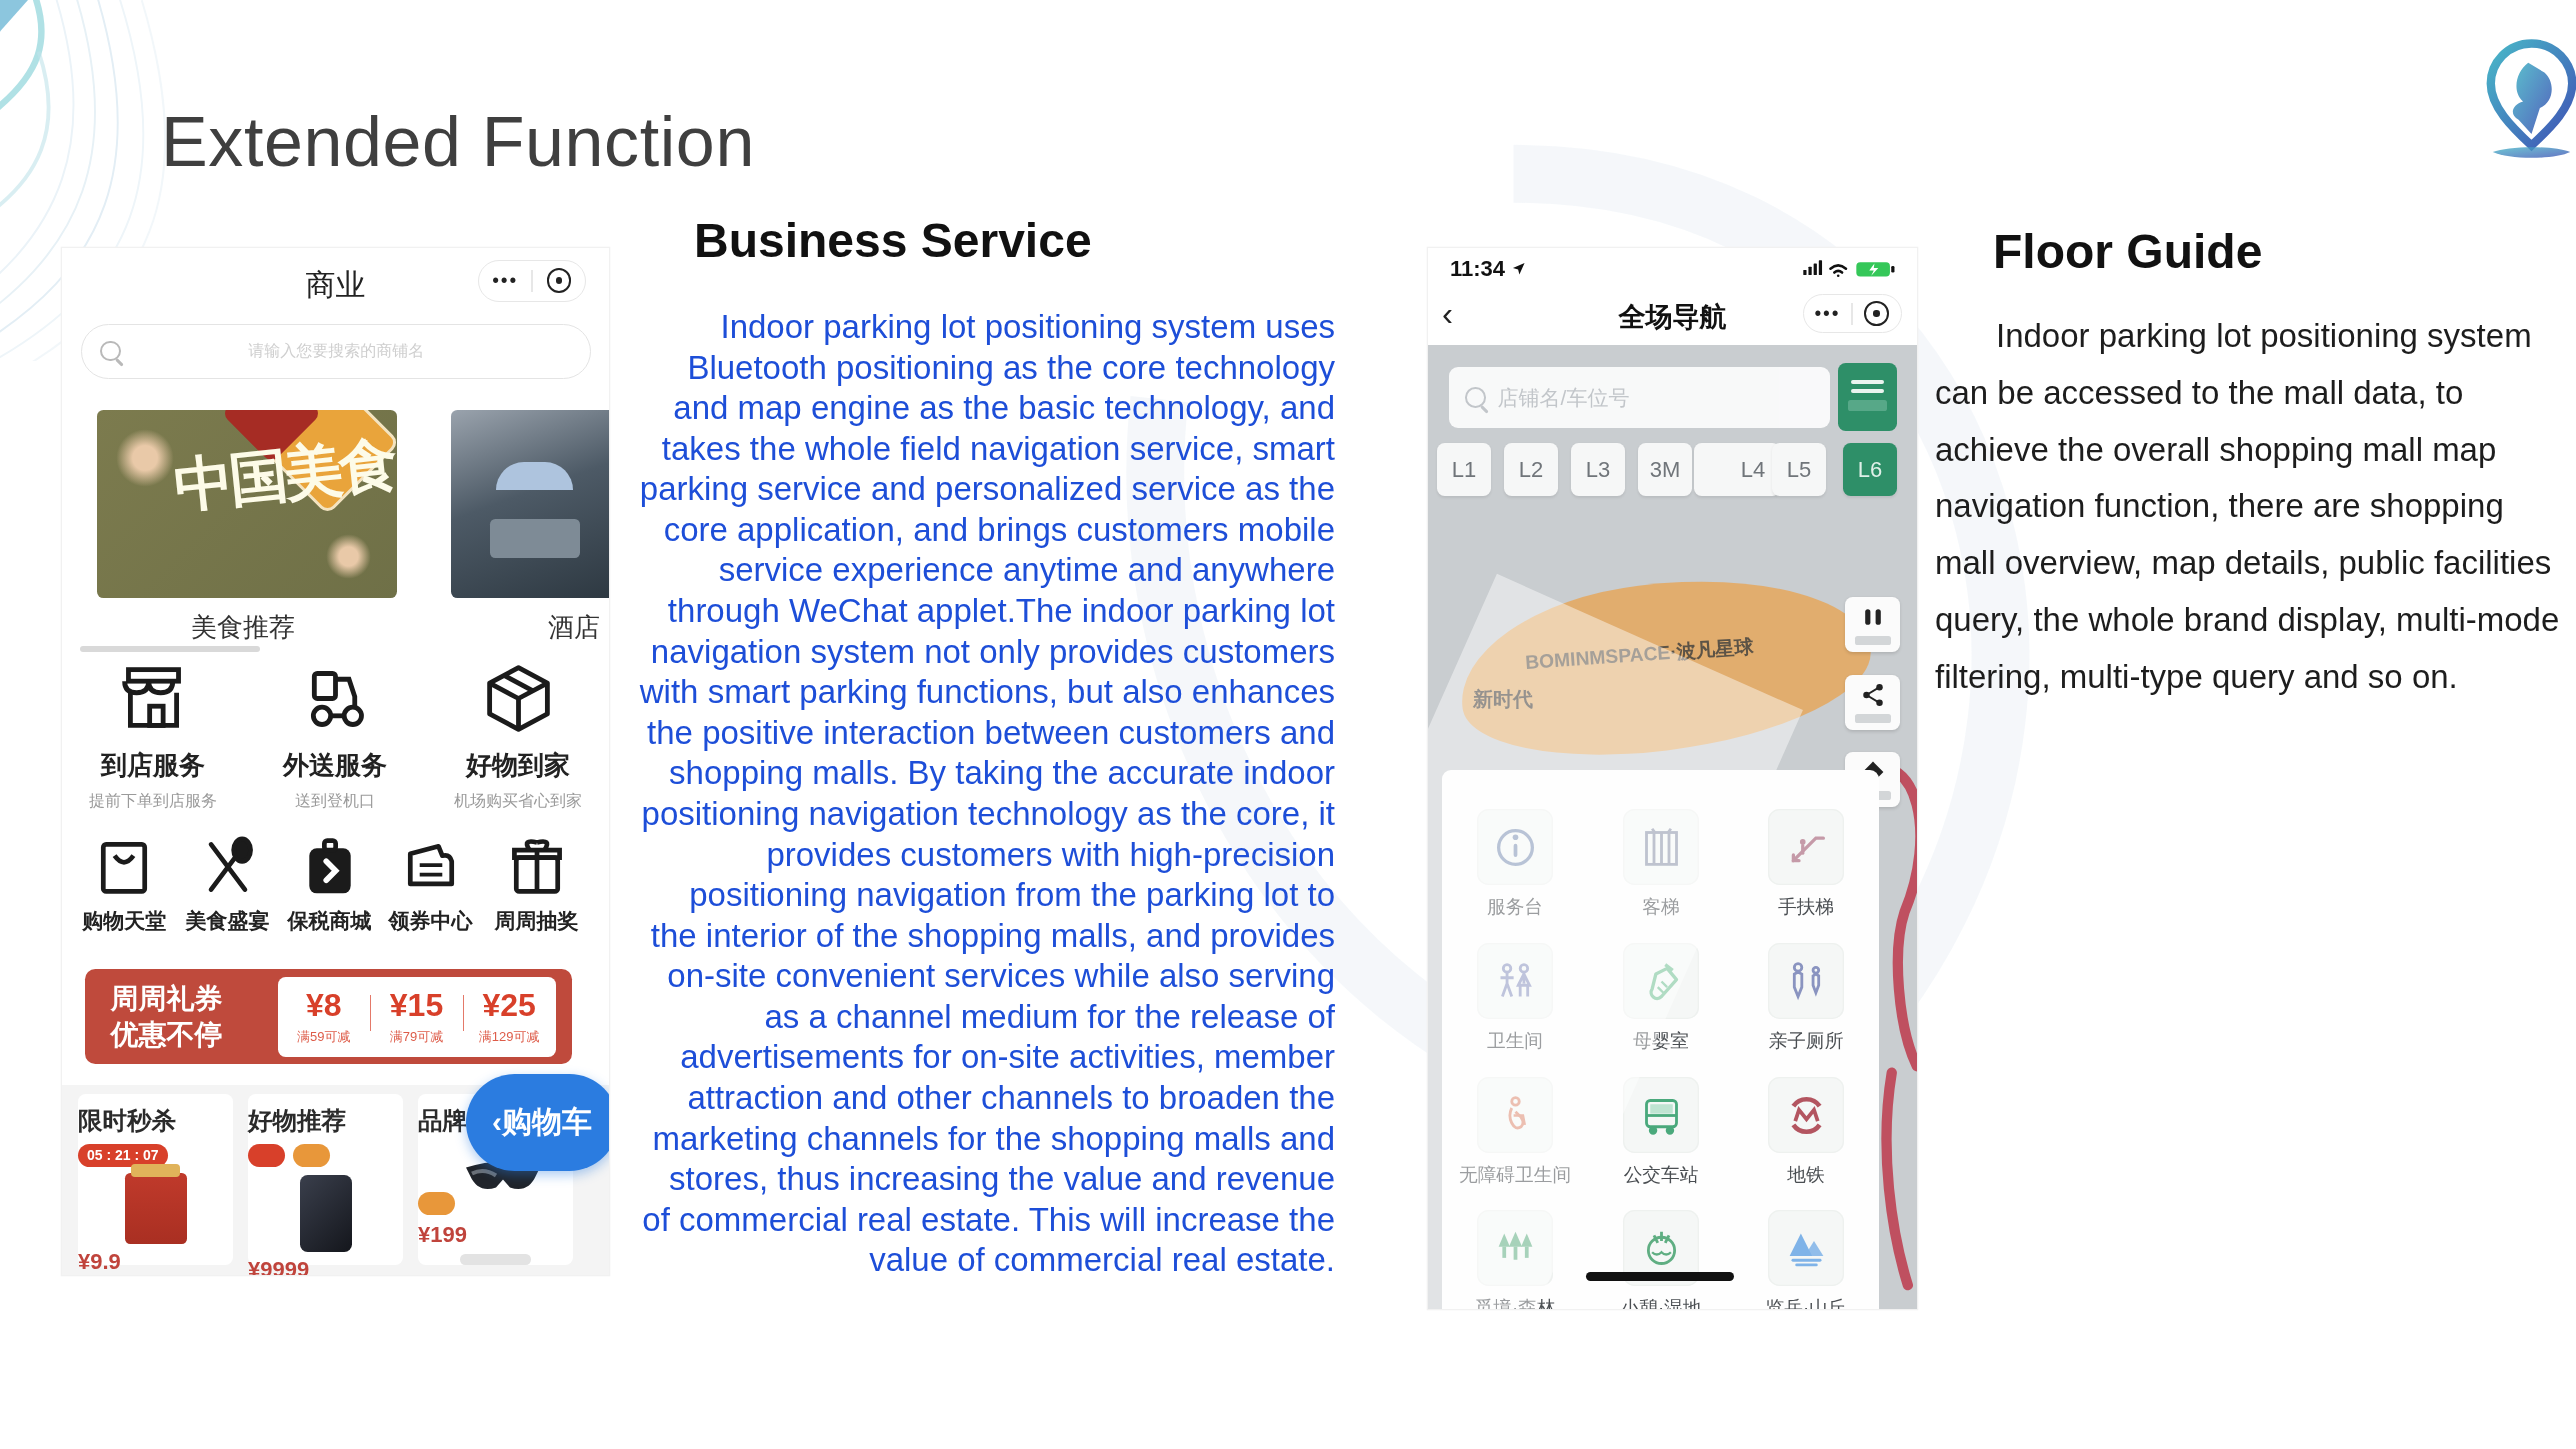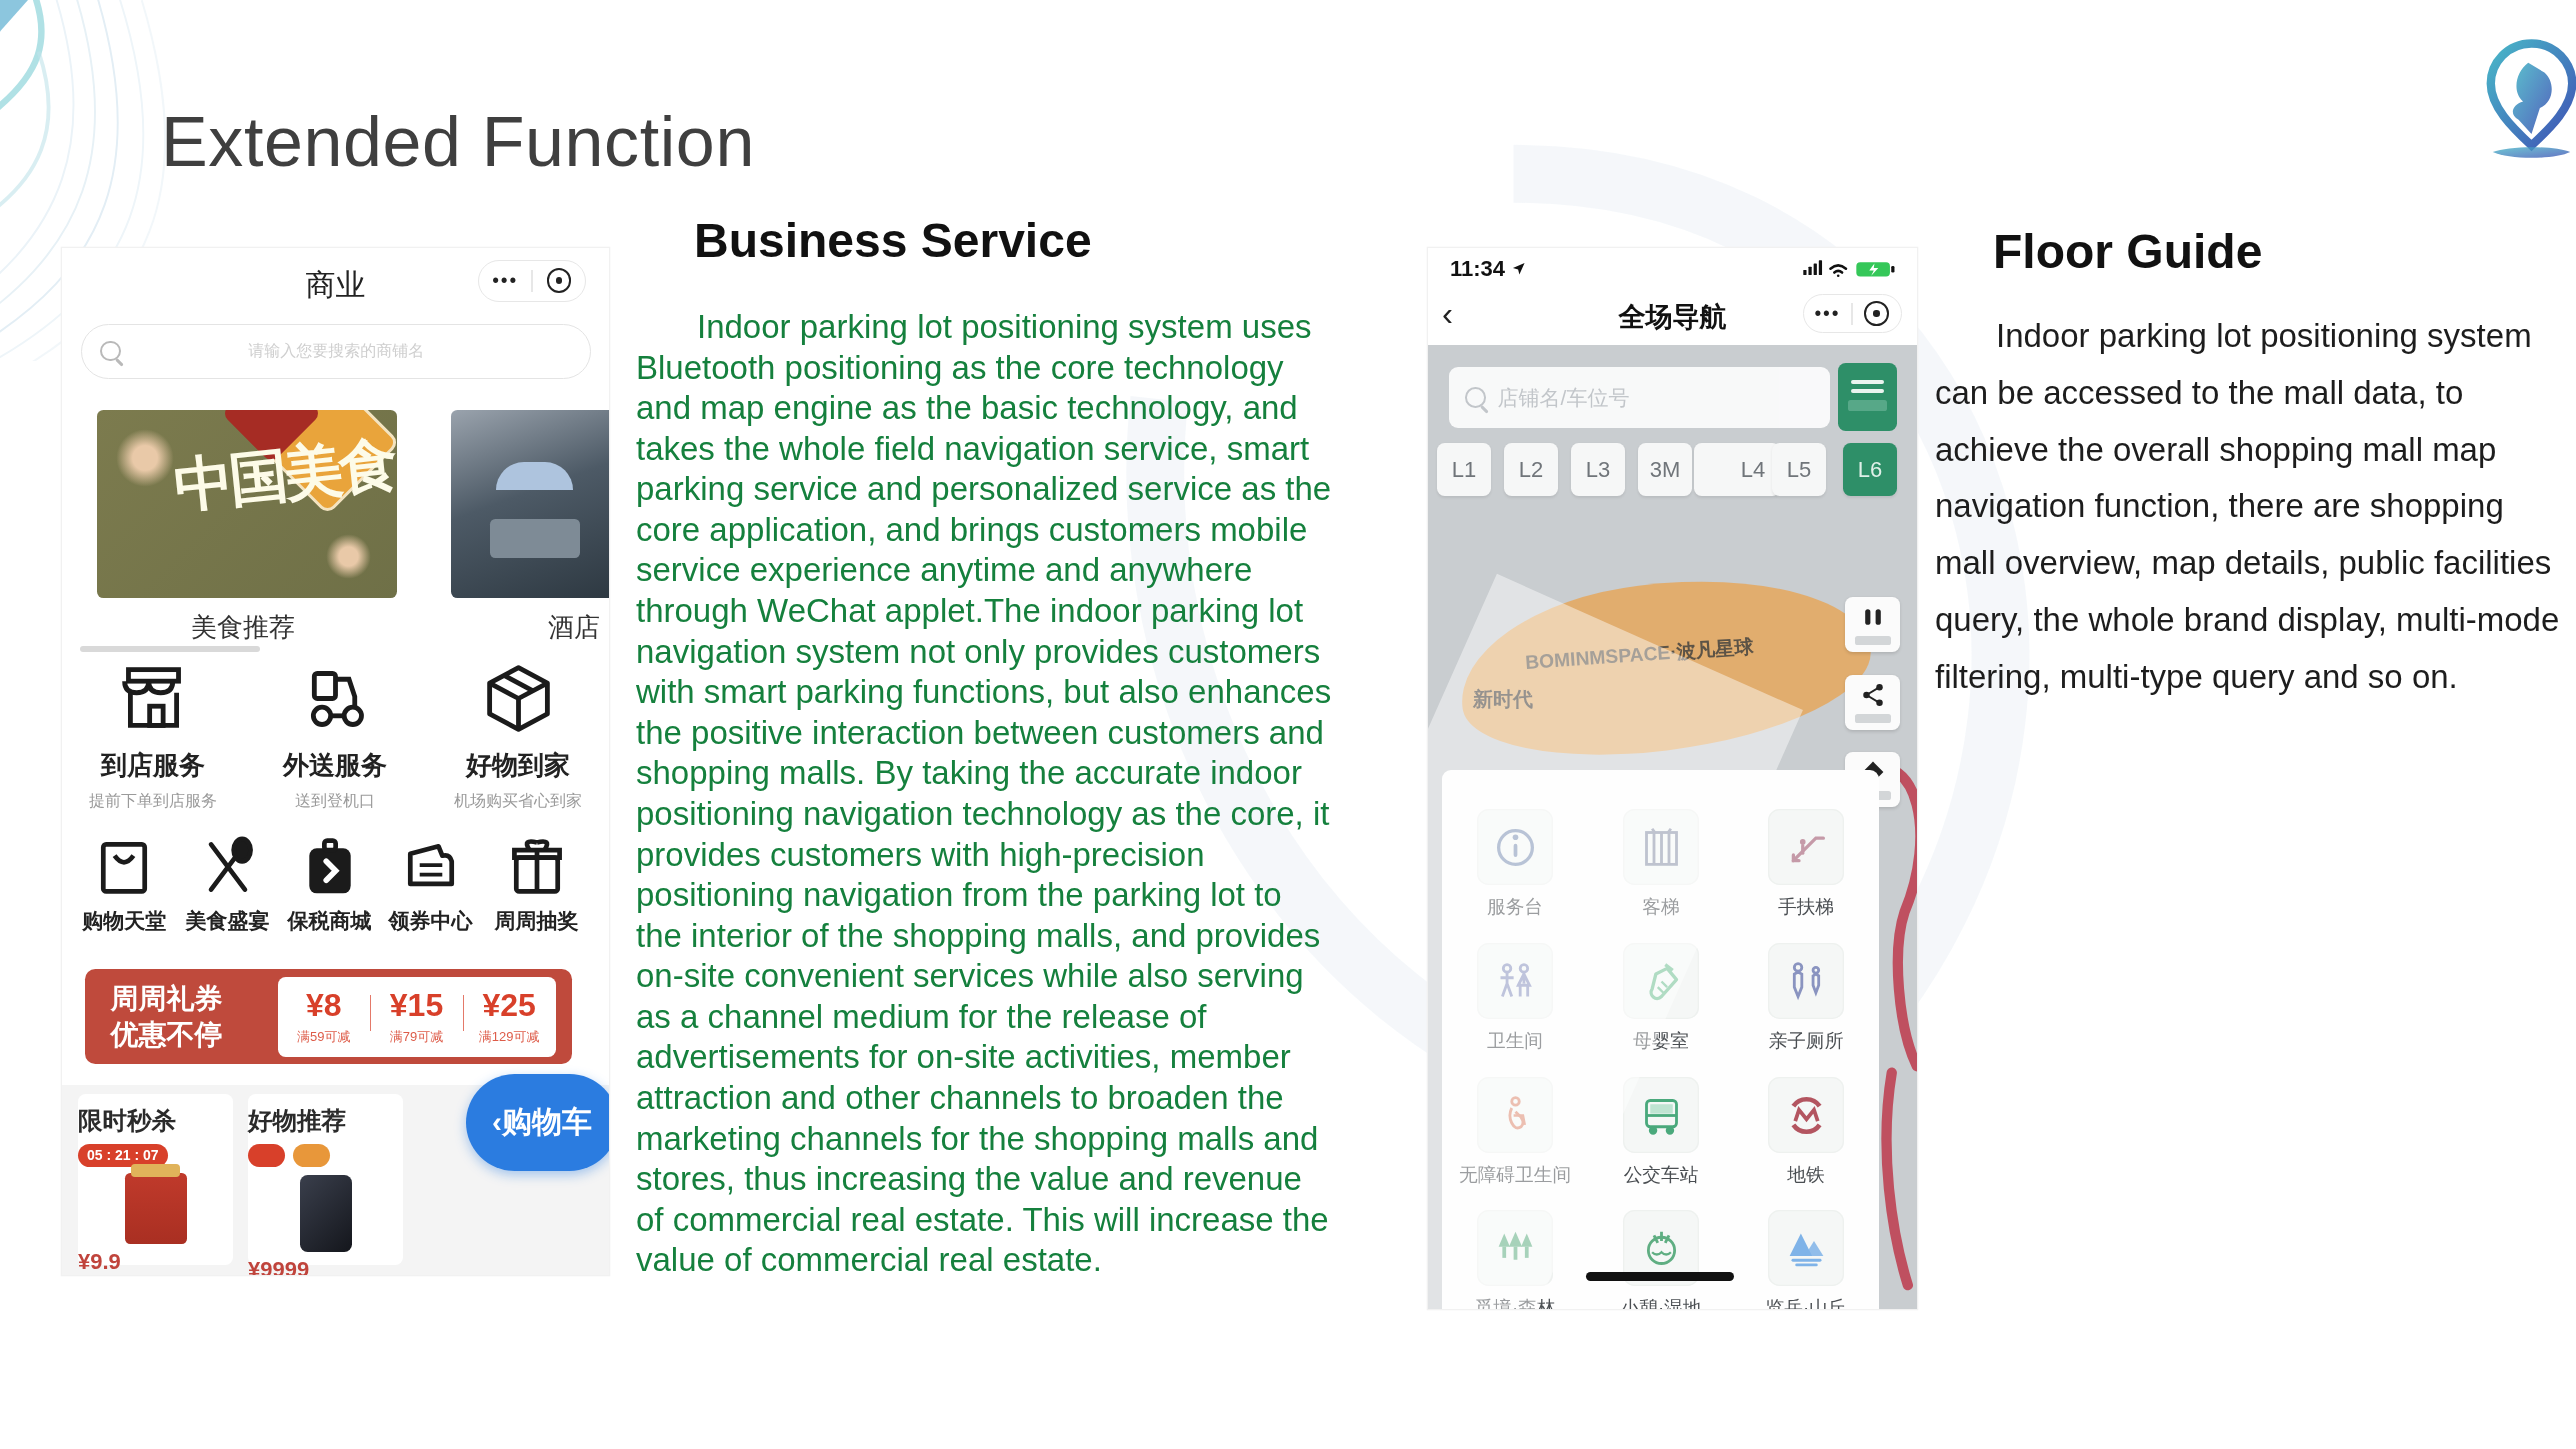--- a/index.html
+++ b/index.html
@@ -11,21 +11,21 @@
 
   
   #slide-title{left:161px;top:102px;font-size:70px;color:#3f3f3f;letter-spacing:0.6px;}
   #corner-waves{left:0;top:0;pointer-events:none;}
   #brand-logo{left:2483px;top:37px;}
   #watermark{left:934px;top:77px;pointer-events:none;opacity:.55;}
 
   
   #business-col{left:636px;top:213px;width:699px;}
   #business-col h2{margin:0 0 39px 58px;font-size:48px;color:#111;}
-  #business-col p{margin:0;font-size:33px;line-height:1.23;color:#15803d;text-indent:61px;}
+  #business-col p{margin:0;font-size:33px;line-height:1.23;color:#1d4ed8;text-indent:61px;text-align:right;}
   #floor-col{left:1935px;top:224px;width:628px;}
   #floor-col h2{margin:0 0 29px 58px;font-size:48px;color:#111;}
   #floor-col p{margin:0;font-size:33px;line-height:1.72;color:#1d1d1d;text-indent:61px;}
 
   
   .phone{background:#fff;box-shadow:0 0 0 1.3px #f1f1f1;overflow:hidden;}
 
   
   #mall-phone{left:62px;top:248px;width:547px;height:1027px;}
   #mall-header{position:absolute;left:0;top:0;width:100%;height:64px;background:#fff;}
@@ -323,20 +323,30 @@
       <div class="prod-price">¥9.9</div>
       
     </div>
     <div class="prod-card" style="left:186px;">
       <div class="prod-title">好物推荐</div>
       <span class="pill small-red"></span>
       <span class="pill small-orange"></span>
       <div class="prod-img" id="phone-img"></div>
       <div class="prod-price">¥9999</div>
     </div>
+    <div class="prod-card" style="left:356px;">
+      <div class="prod-title">品牌</div>
+      <span class="pill small-orange" style="margin-left:0;"></span>
+      <svg class="prod-img" width="90" height="71" viewBox="0 0 90 60">
+        <path d="M8 18 Q45 6 82 18 L78 26 Q70 44 52 38 L45 30 L38 38 Q20 44 12 26 Z" fill="#20242a"></path>
+        <path d="M14 24 Q26 18 38 26" stroke="#6a7077" stroke-width="4" fill="none"></path>
+      </svg>
+      <div class="prod-price">¥199</div>
+      <div class="gray-bar"></div>
+    </div>
   </div>
   <div id="cart-button">‹购物车</div>
 </div>
 
 <div id="business-col" class="abs">
   <h2>Business Service</h2>
   <p>Indoor parking lot positioning system uses Bluetooth positioning as the core technology and map engine as the basic technology, and takes the whole field navigation service, smart parking service and personalized service as the core application, and brings customers mobile service experience anytime and anywhere through WeChat applet.The indoor parking lot navigation system not only provides customers with smart parking functions, but also enhances the positive interaction between customers and shopping malls. By taking the accurate indoor positioning navigation technology as the core, it provides customers with high-precision positioning navigation from the parking lot to the interior of the shopping malls, and provides on-site convenient services while also serving as a channel medium for the release of advertisements for on-site activities, member attraction and other channels to broaden the marketing channels for the shopping malls and stores, thus increasing the value and revenue of commercial real estate. This will increase the value of commercial real estate.</p>
 </div>
 
 <div id="nav-phone" class="abs phone">

